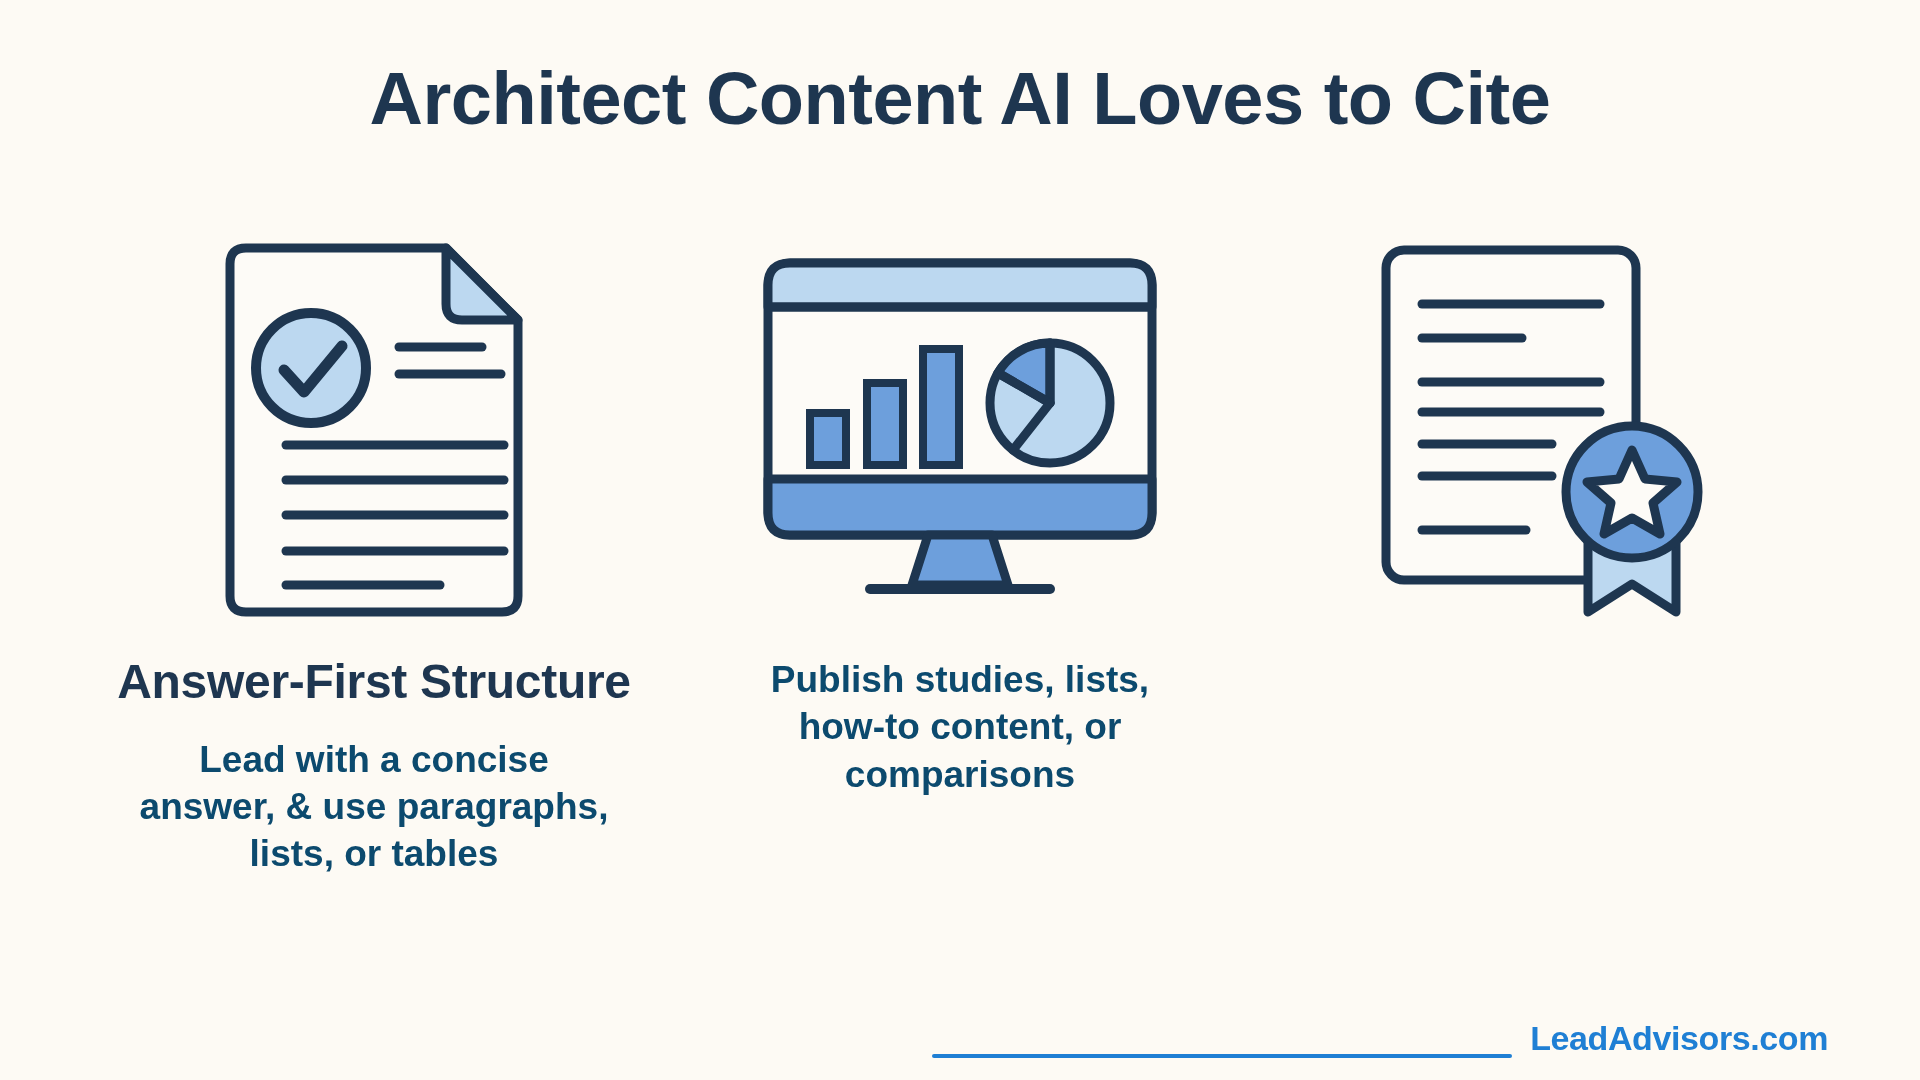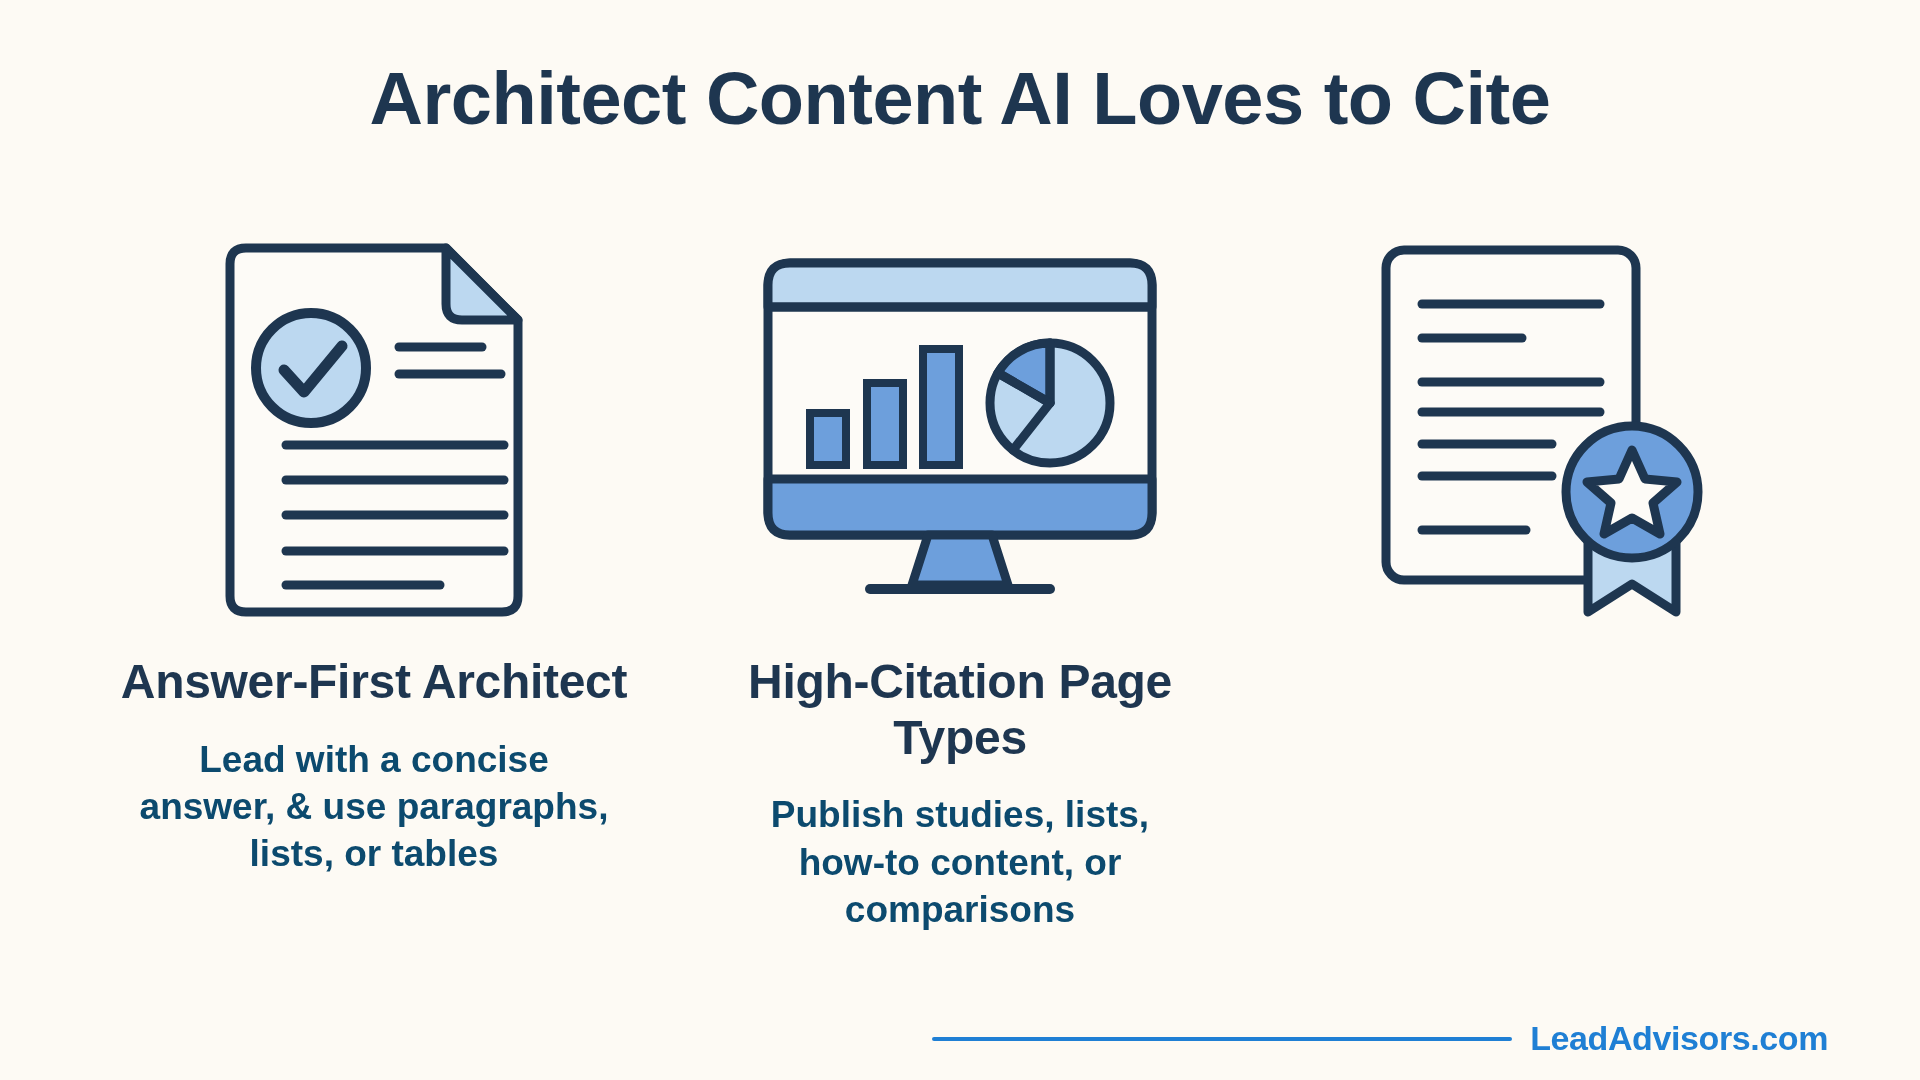--- a/index.html
+++ b/index.html
@@ -82,21 +82,21 @@
     letter-spacing: 0px;
     max-width: 470px;
   }
 
   
   .footer {
     position: absolute;
     bottom: 22px;
     right: 92px;
     display: flex;
-    align-items: center;
+    align-items: flex-end;
     gap: 18px;
   }
   .footer-rule {
     width: 580px;
     height: 4px;
     background: #1f7fd4;
     border-radius: 2px;
   }
   .brand {
     font-size: 34px;
@@ -131,21 +131,21 @@
           <line x1="185" y1="107" x2="268" y2="107" stroke="#1e3650" stroke-width="9" stroke-linecap="round"></line>
           <line x1="185" y1="134" x2="287" y2="134" stroke="#1e3650" stroke-width="9" stroke-linecap="round"></line>
 
           <line x1="72" y1="205" x2="290" y2="205" stroke="#1e3650" stroke-width="9" stroke-linecap="round"></line>
           <line x1="72" y1="240" x2="290" y2="240" stroke="#1e3650" stroke-width="9" stroke-linecap="round"></line>
           <line x1="72" y1="275" x2="290" y2="275" stroke="#1e3650" stroke-width="9" stroke-linecap="round"></line>
           <line x1="72" y1="311" x2="290" y2="311" stroke="#1e3650" stroke-width="9" stroke-linecap="round"></line>
           <line x1="72" y1="345" x2="226" y2="345" stroke="#1e3650" stroke-width="9" stroke-linecap="round"></line>
         </svg>
       </div>
-      <div class="card-heading">Answer-First Architect</div>
+      <div class="card-heading">Answer-First Structure</div>
       <div class="card-body">Lead with a concise answer, &amp; use paragraphs, lists, or tables</div>
     </div>
 
     <div class="col">
       <div class="icon-wrap">
         <svg width="400" height="350" viewBox="0 0 400 350" aria-hidden="true">
 
           <rect x="8" y="8" width="384" height="272" rx="22" ry="22" fill="#fdfbf7" stroke="#1e3650" stroke-width="9"></rect>
 
           <path d="M8 30 Q8 8 30 8 L370 8 Q392 8 392 30 L392 52 L8 52 Z" fill="#bcd8f0" stroke="#1e3650" stroke-width="9" stroke-linejoin="round"></path>
@@ -160,21 +160,20 @@
           <circle cx="290" cy="148" r="60" fill="#bcd8f0" stroke="#1e3650" stroke-width="9"></circle>
           <path d="M290 148 L290 88 A60 60 0 0 0 238 118 Z" fill="#6d9fdc" stroke="#1e3650" stroke-width="9" stroke-linejoin="round"></path>
           <line x1="290" y1="148" x2="290" y2="88" stroke="#1e3650" stroke-width="9" stroke-linecap="round"></line>
           <line x1="290" y1="148" x2="238" y2="118" stroke="#1e3650" stroke-width="9" stroke-linecap="round"></line>
           <line x1="290" y1="148" x2="253" y2="195" stroke="#1e3650" stroke-width="9" stroke-linecap="round"></line>
 
           <path d="M168 280 L232 280 L248 330 L152 330 Z" fill="#6d9fdc" stroke="#1e3650" stroke-width="9" stroke-linejoin="round"></path>
           <line x1="110" y1="334" x2="290" y2="334" stroke="#1e3650" stroke-width="10" stroke-linecap="round"></line>
         </svg>
       </div>
-      <div class="card-heading">High-Citation Page Types</div>
       <div class="card-body">Publish studies, lists, how-to content, or comparisons</div>
     </div>
 
     <div class="col">
       <div class="icon-wrap">
         <svg width="340" height="380" viewBox="0 0 340 380" aria-hidden="true">
 
           <rect x="10" y="10" width="250" height="330" rx="18" ry="18" fill="#fdfbf7" stroke="#1e3650" stroke-width="9"></rect>
 
           <line x1="46" y1="64" x2="224" y2="64" stroke="#1e3650" stroke-width="9" stroke-linecap="round"></line>

